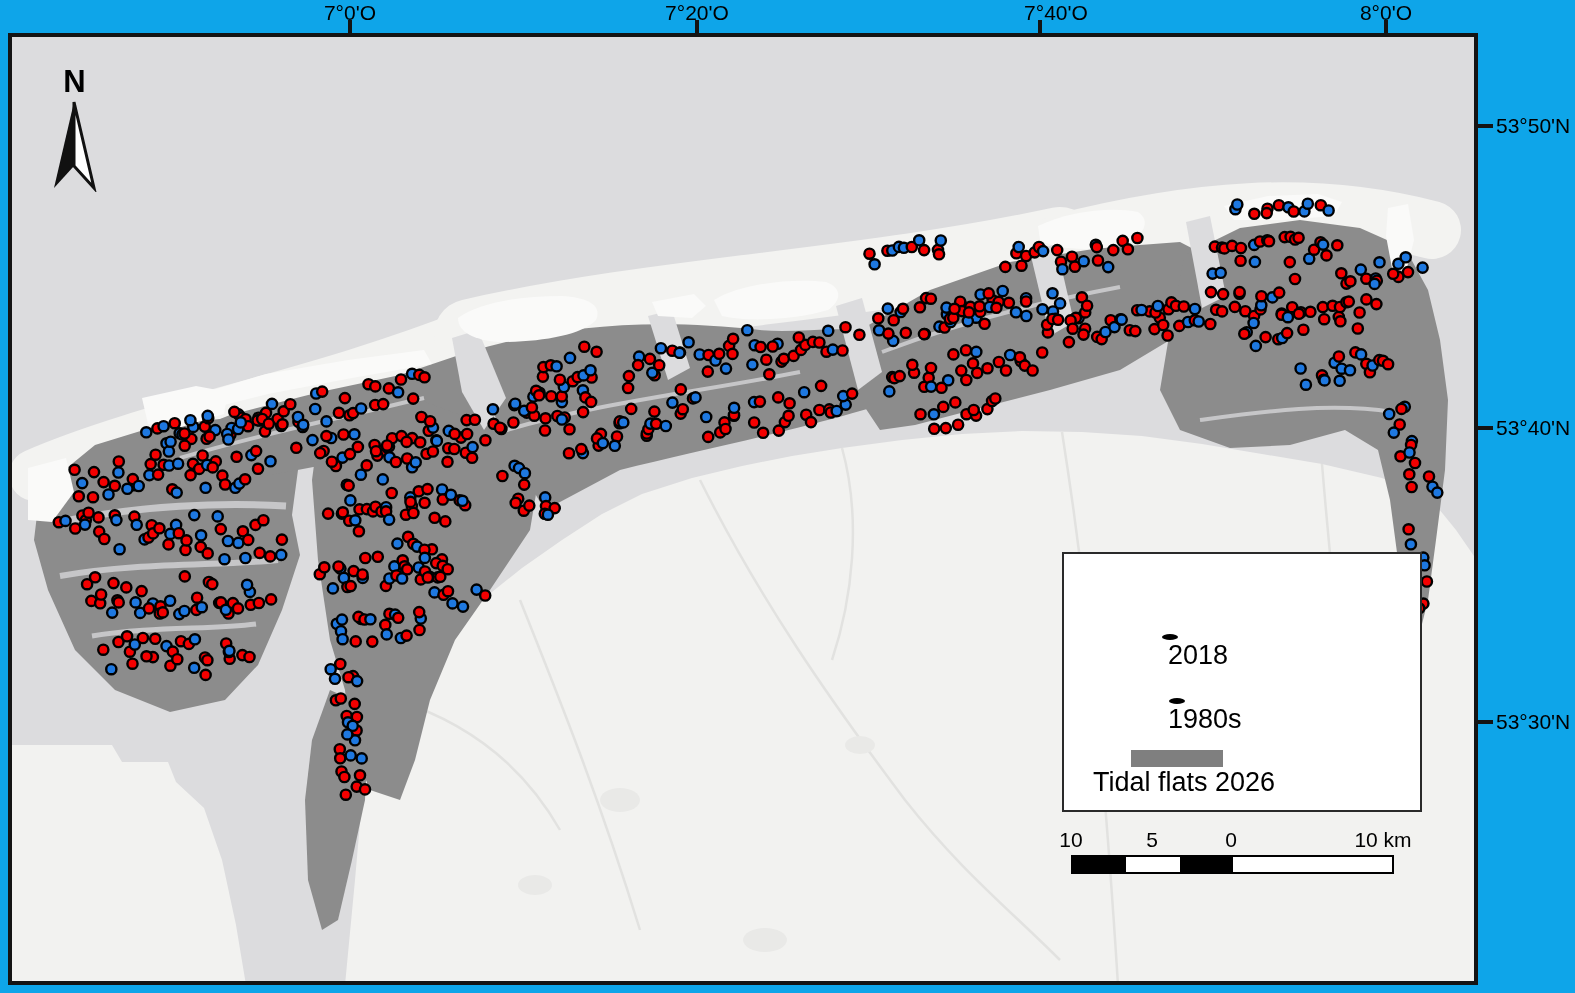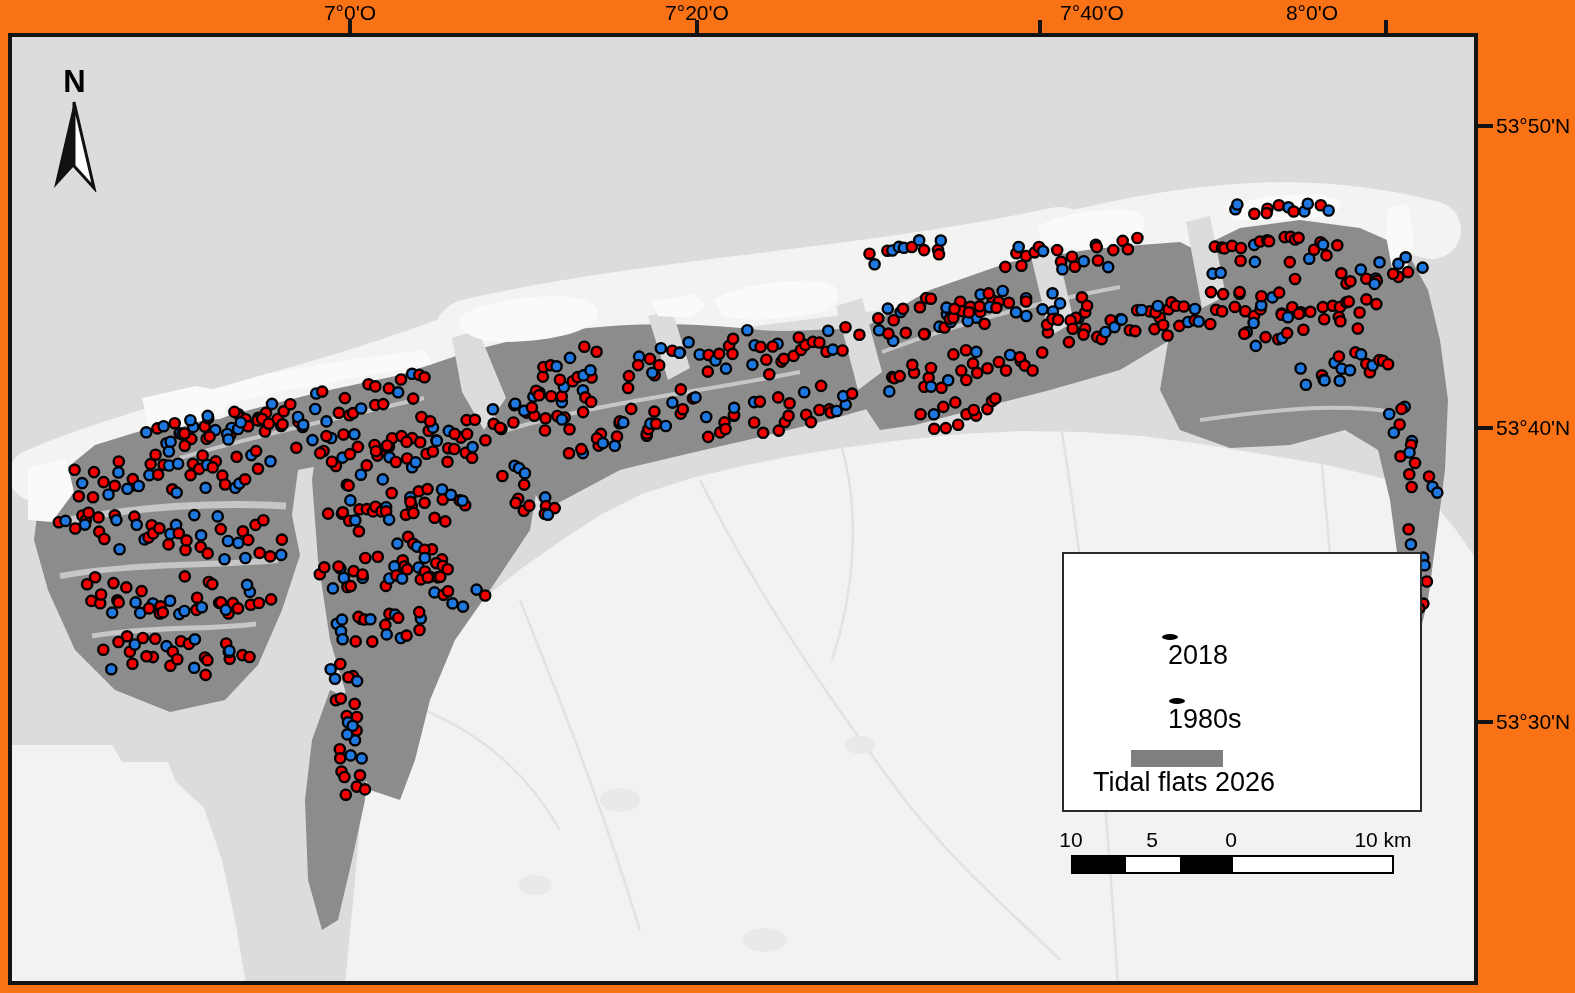--- a/index.html
+++ b/index.html
@@ -1,16 +1,16 @@
 <!DOCTYPE html>
 <html><head>
 <meta charset="utf-8">
 <style>
   html,body{margin:0;padding:0;background:#ffffff;}
-  .stage{position:relative;width:1575px;height:993px;background:#f97316;overflow:hidden;
+  .stage{position:relative;width:1575px;height:993px;background:#0ea5e9;overflow:hidden;
          font-family:"Liberation Sans","DejaVu Sans",sans-serif;color:#000;}
   svg{display:block;}
   
   .ax-label{position:absolute;font-size:21px;color:#000;white-space:nowrap;}
   .ax-label.top{top:1px;transform:translateX(-50%);}
   .ax-label.right{transform:translateY(-52%);}
   .tickmark{position:absolute;background:#141414;}
   .tickmark.top{width:4px;height:13px;top:20px;}
   .tickmark.right{height:4px;width:15px;left:1478px;}
   
@@ -979,23 +979,23 @@
     </g>
 
     <rect x="10" y="35" width="1466" height="948" fill="none" stroke="#141414" stroke-width="4"></rect>
   </svg>
 
   <div>
       <div class="ax-label top" style="left: 350px;">7°0'O</div>
       <div class="tickmark top" style="left: 348px;"></div>
       <div class="ax-label top" style="left: 697px;">7°20'O</div>
       <div class="tickmark top" style="left: 695px;"></div>
-      <div class="ax-label top" style="left: 1092px;">7°40'O</div>
+      <div class="ax-label top" style="left: 1056px;">7°40'O</div>
       <div class="tickmark top" style="left: 1038px;"></div>
-      <div class="ax-label top" style="left: 1312px;">8°0'O</div>
+      <div class="ax-label top" style="left: 1386px;">8°0'O</div>
       <div class="tickmark top" style="left: 1384px;"></div>
     </div>
   <div>
       <div class="ax-label right" style="left: 1496px; top: 126px;">53°50'N</div>
       <div class="tickmark right" style="top: 124px;"></div>
       <div class="ax-label right" style="left: 1496px; top: 428px;">53°40'N</div>
       <div class="tickmark right" style="top: 426px;"></div>
       <div class="ax-label right" style="left: 1496px; top: 722px;">53°30'N</div>
       <div class="tickmark right" style="top: 720px;"></div>
     </div>

